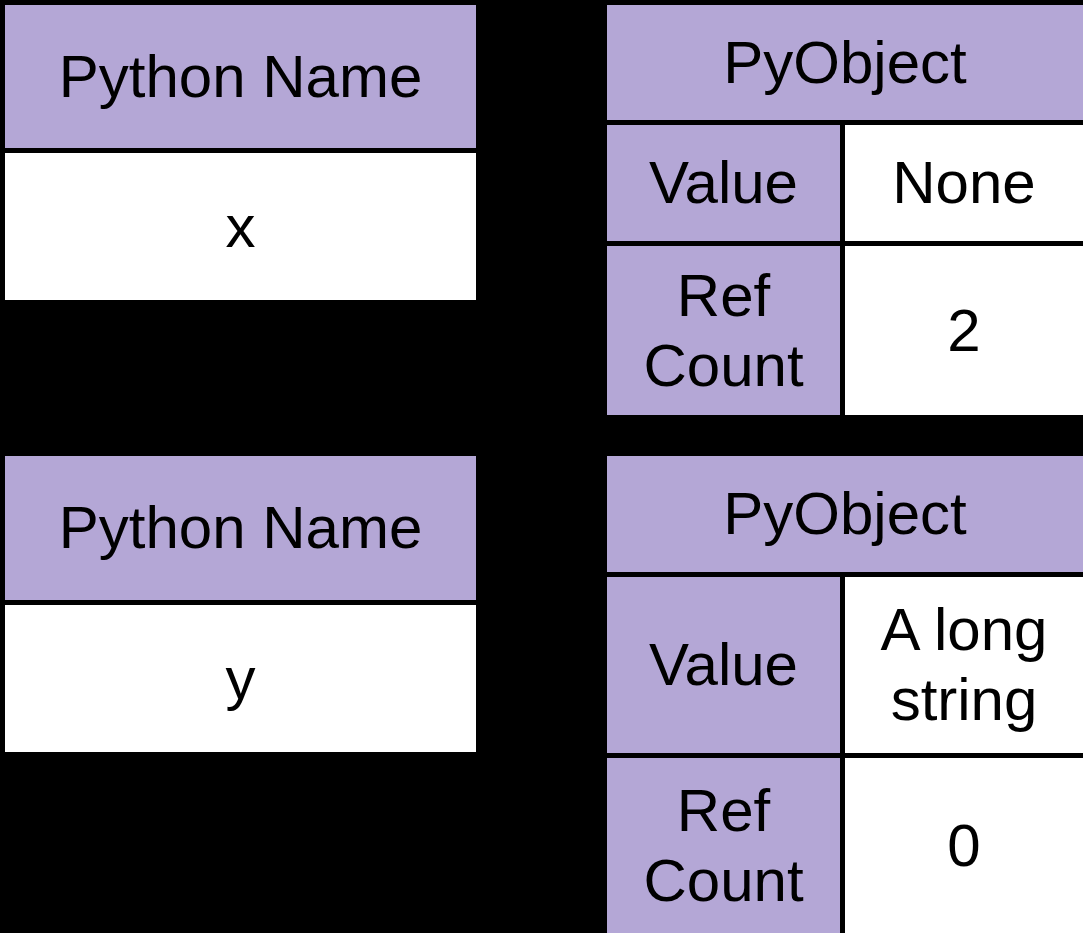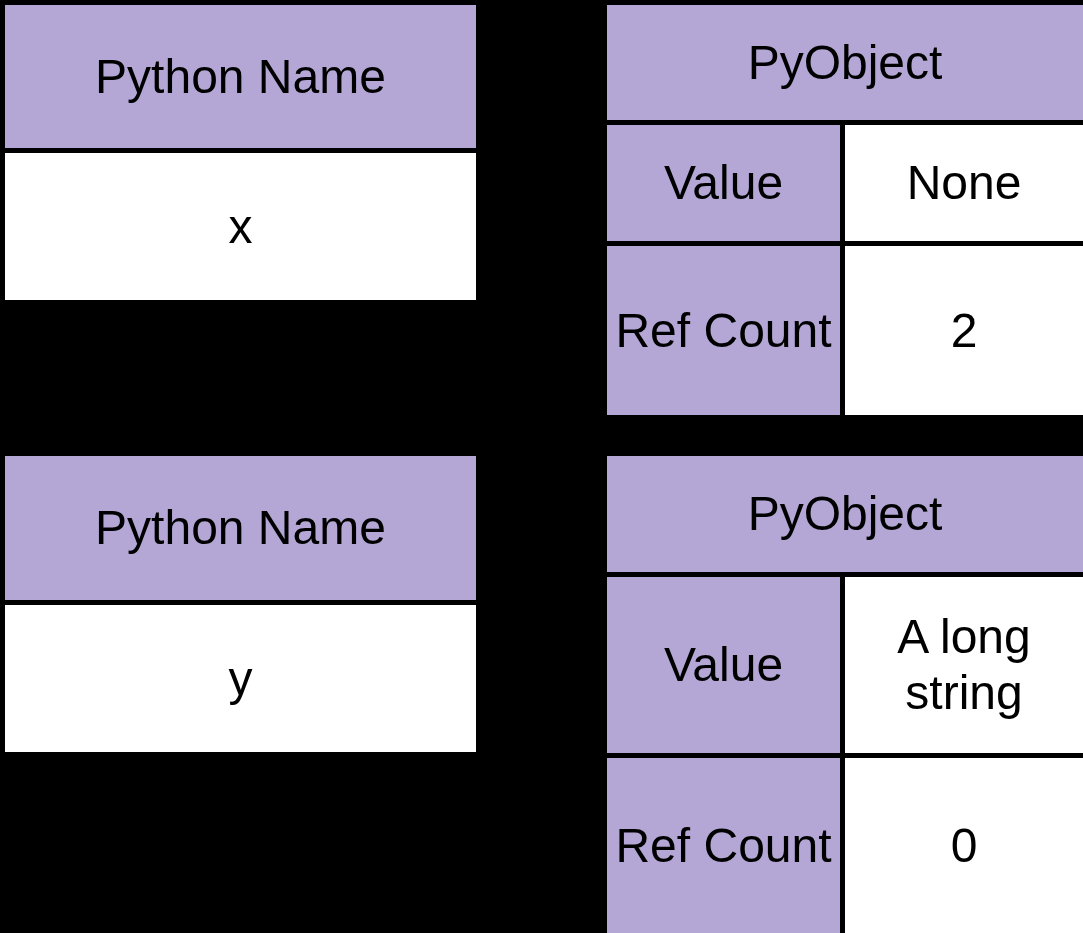--- a/index.html
+++ b/index.html
@@ -21,21 +21,21 @@
     height: 933px;
     background: var(--bg);
     overflow: hidden;
     font-family: "Liberation Sans", sans-serif;
     color: var(--text);
   }
   table.diagram-table {
     position: absolute;
     border-collapse: collapse;
     table-layout: fixed;
-    font-size: 48px;
+    font-size: 60px;
     line-height: 1.16;
     text-align: center;
   }
   table.diagram-table td, table.diagram-table th {
     border: 5px solid var(--border);
     padding: 0 4px;
     vertical-align: middle;
     font-weight: normal;
   }
   .hdr { background: var(--header-fill); }

